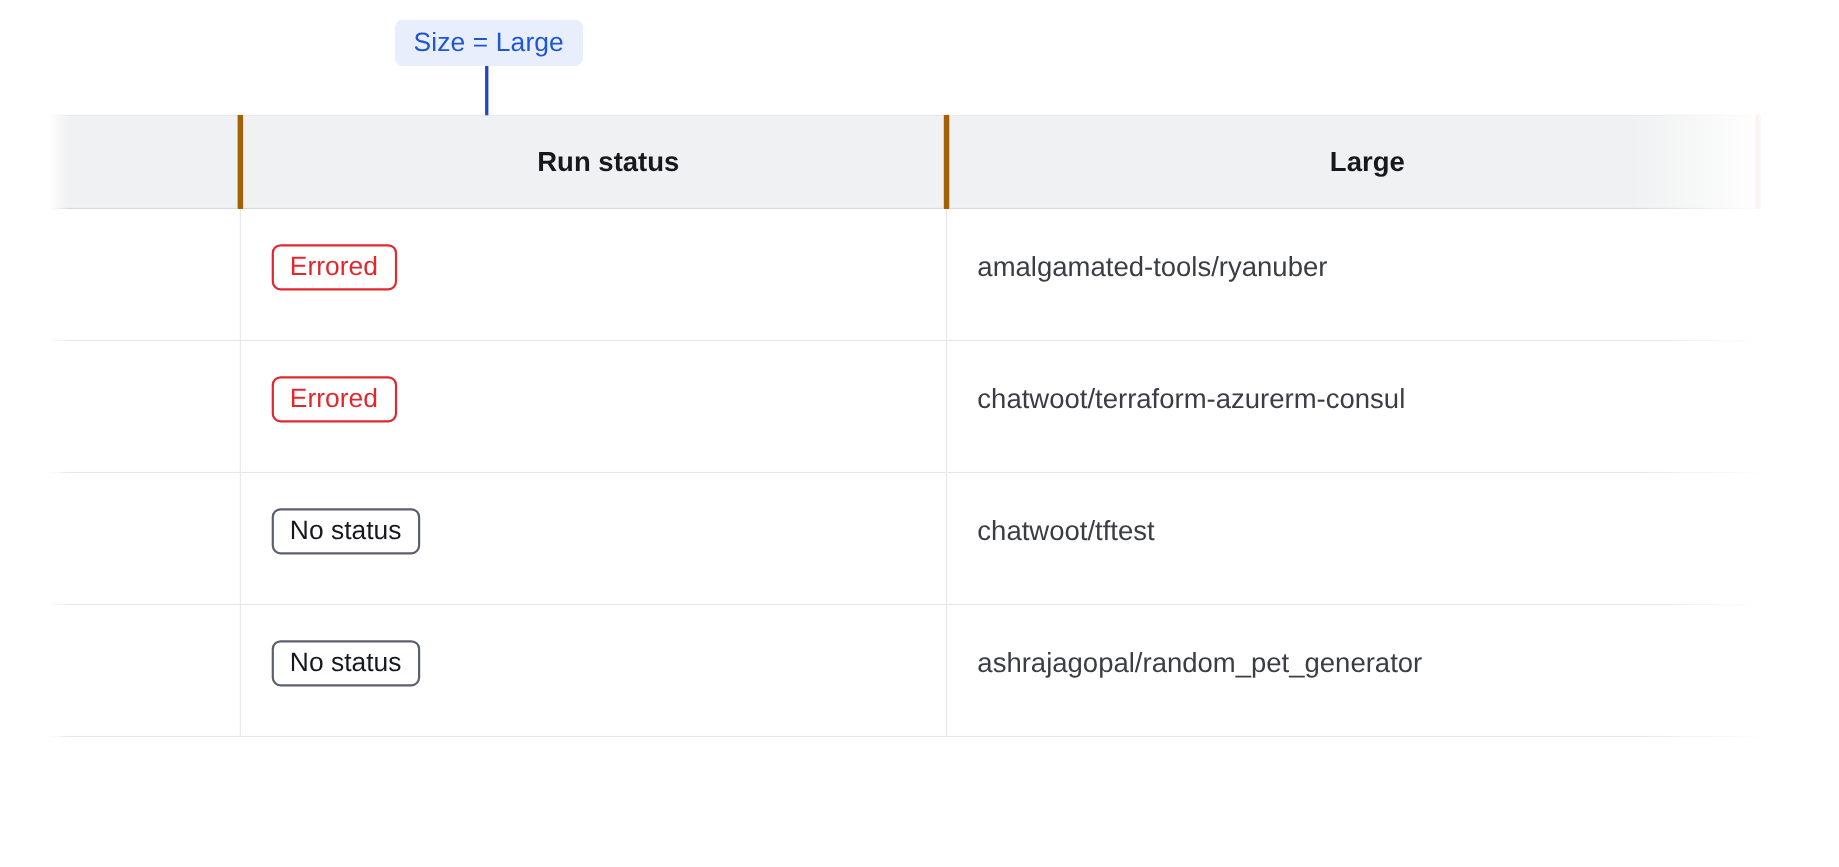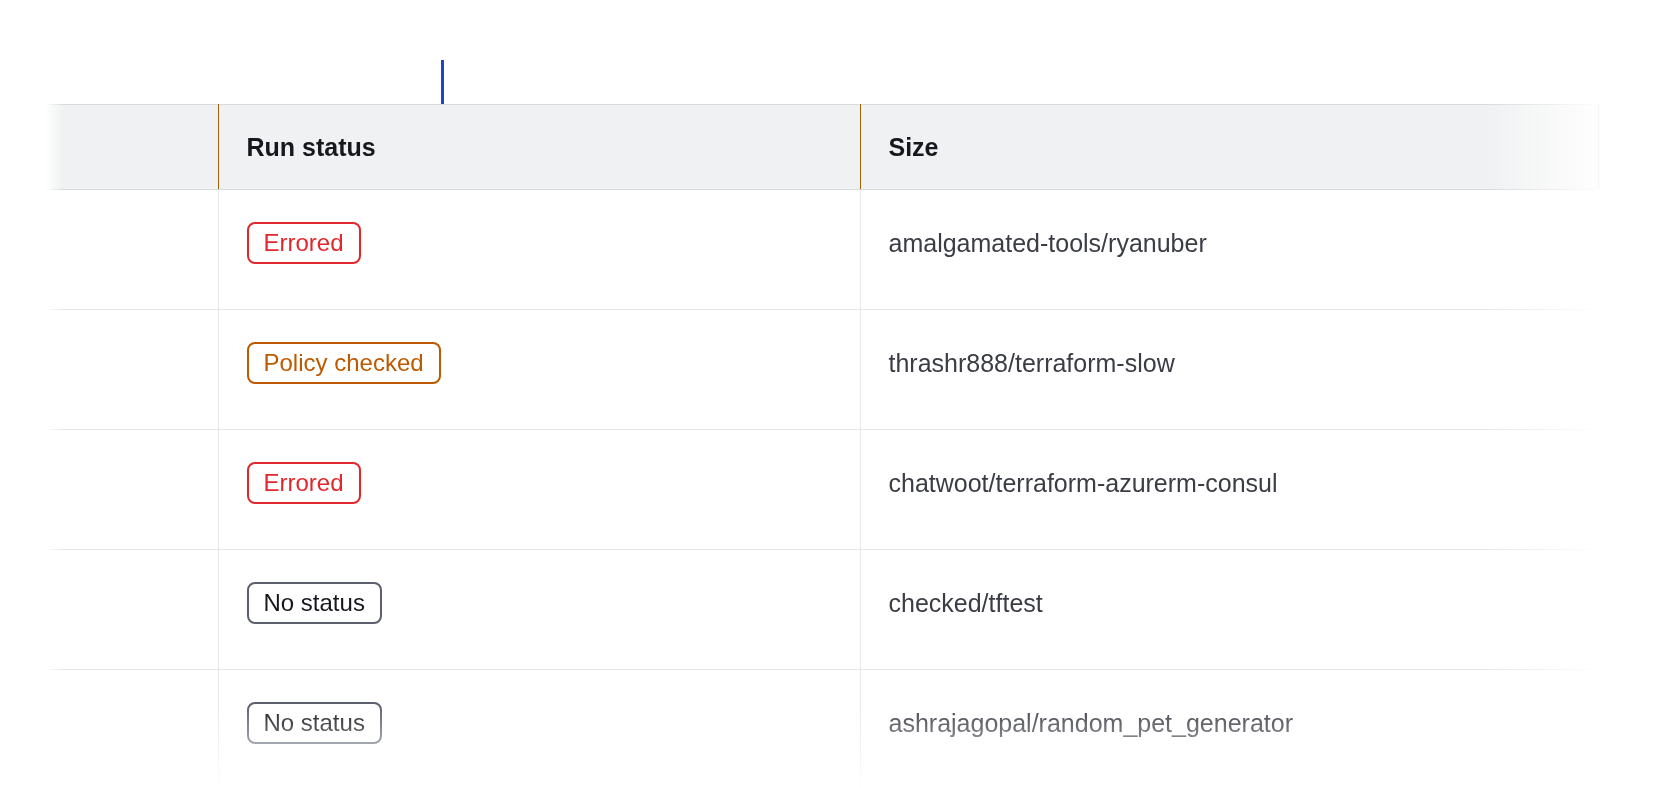--- a/index.html
+++ b/index.html
@@ -84,22 +84,22 @@
   table.data-table col.c-select { width: 173px; }
   table.data-table col.c-status { width: 642px; }
   table.data-table col.c-repo   { width: 738px; }
   table.data-table col.c-extra  { width: 74px; }
 
   thead th {
     height: 85px;
     background: #f0f1f2;
     border-top: 1px solid #d9dadd;
     border-bottom: 1px solid #d9dadd;
-    border-right: 1px solid #a16207;
-    text-align: left;
+    border-right: 5px solid #a16207;
+    text-align: center;
     vertical-align: middle;
     font-size: 25px;
     font-weight: bold;
     color: #16181d;
     padding: 0 0 0 28px;
   }
   thead th.c-select-h { padding-left: 0; }
 
   tbody td {
     height: 120px;
@@ -131,70 +131,63 @@
   .badge.policy-checked { color: #bb5a00; }
   .badge.no-status      { color: #5c606e; justify-content: flex-end; }
   .badge.no-status .badge-text { color: #16181d; }
   .badge-text { color: inherit; }
 </style>
 </head>
 <body>
 
 <div id="stage">
 
+  <div class="callout-label">Size = Large</div>
   <div class="callout-line"></div>
   <div class="callout-dot"></div>
 
   <div class="table-wrap">
     <table class="data-table">
       <colgroup>
         <col class="c-select">
         <col class="c-status">
         <col class="c-repo">
         <col class="c-extra">
       </colgroup>
       <thead>
         <tr>
           <th class="c-select-h"></th>
           <th>Run status</th>
-          <th>Size</th>
+          <th>Large</th>
           <th></th>
         </tr>
       </thead>
       <tbody id="table-body">
           <tr>
             <td class="c-select-d"></td>
             <td><span class="badge errored">
                 <span class="badge-text">Errored</span>
               </span></td>
             <td>amalgamated-tools/ryanuber</td>
             <td></td>
           </tr>
           <tr>
             <td class="c-select-d"></td>
-            <td><span class="badge policy-checked">
-                <span class="badge-text">Policy checked</span>
-              </span></td>
-            <td>thrashr888/terraform-slow</td>
-            <td></td>
-          </tr>
-          <tr>
-            <td class="c-select-d"></td>
             <td><span class="badge errored">
                 <span class="badge-text">Errored</span>
               </span></td>
             <td>chatwoot/terraform-azurerm-consul</td>
             <td></td>
           </tr>
           <tr>
             <td class="c-select-d"></td>
             <td><span class="badge no-status">
                 <span class="badge-text">No status</span>
               </span></td>
-            <td>checked/tftest</td>
+            <td>chatwoot/tftest</td>
             <td></td>
           </tr>
           <tr>
             <td class="c-select-d"></td>
             <td><span class="badge no-status">
                 <span class="badge-text">No status</span>
               </span></td>
             <td>ashrajagopal/random_pet_generator</td>
             <td></td>
           </tr>

